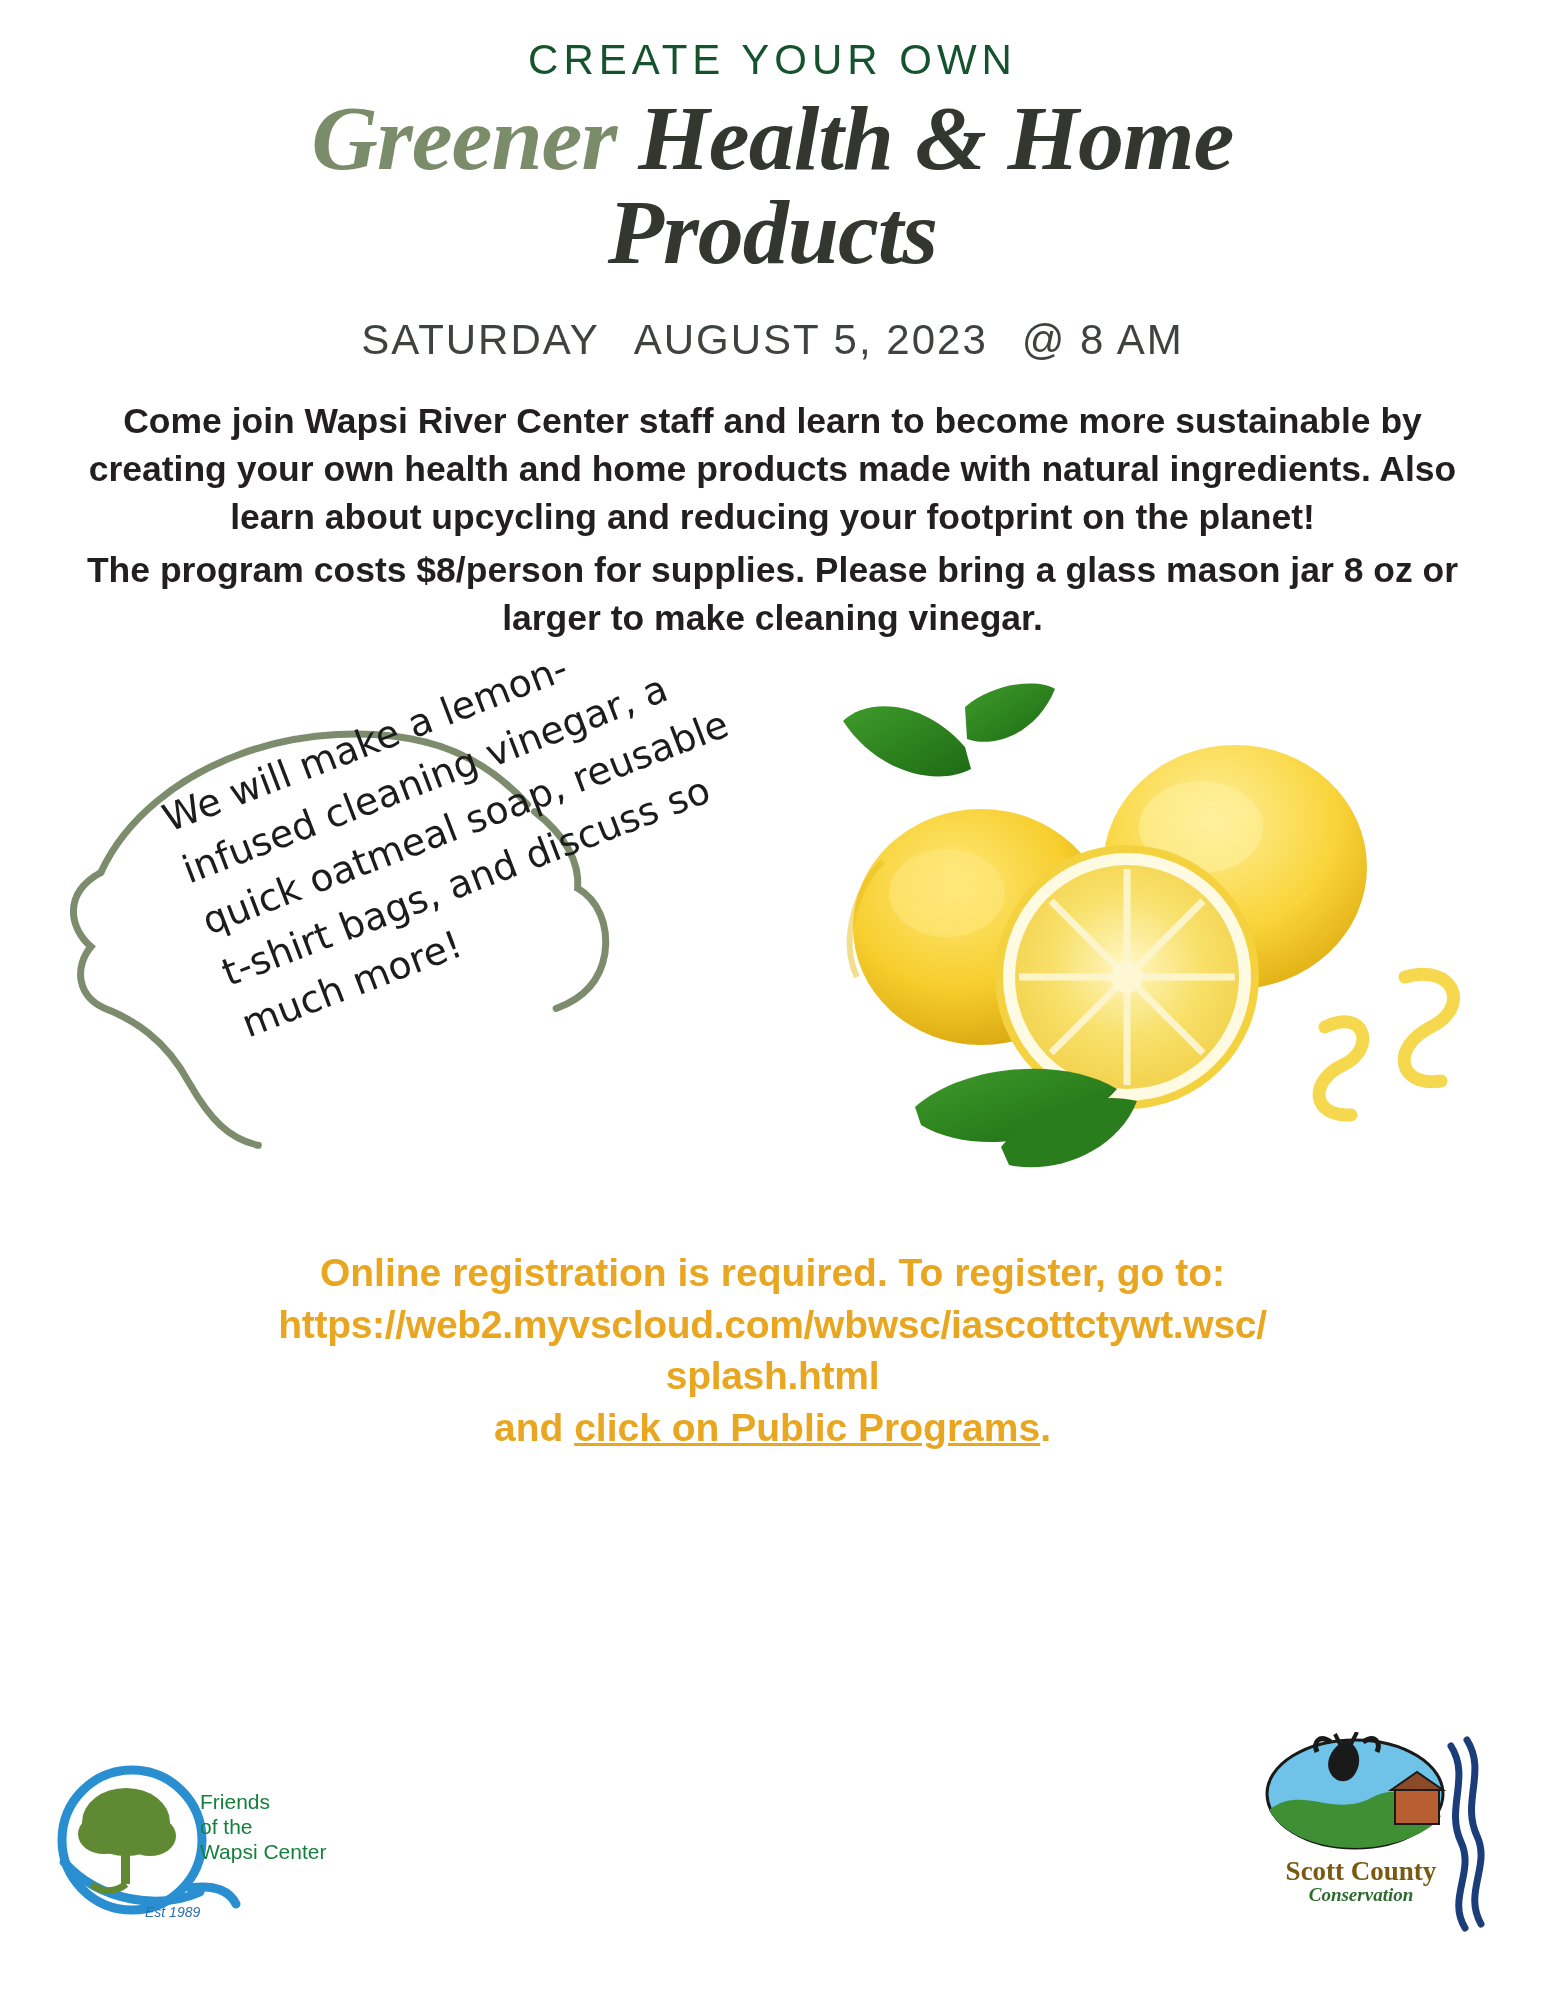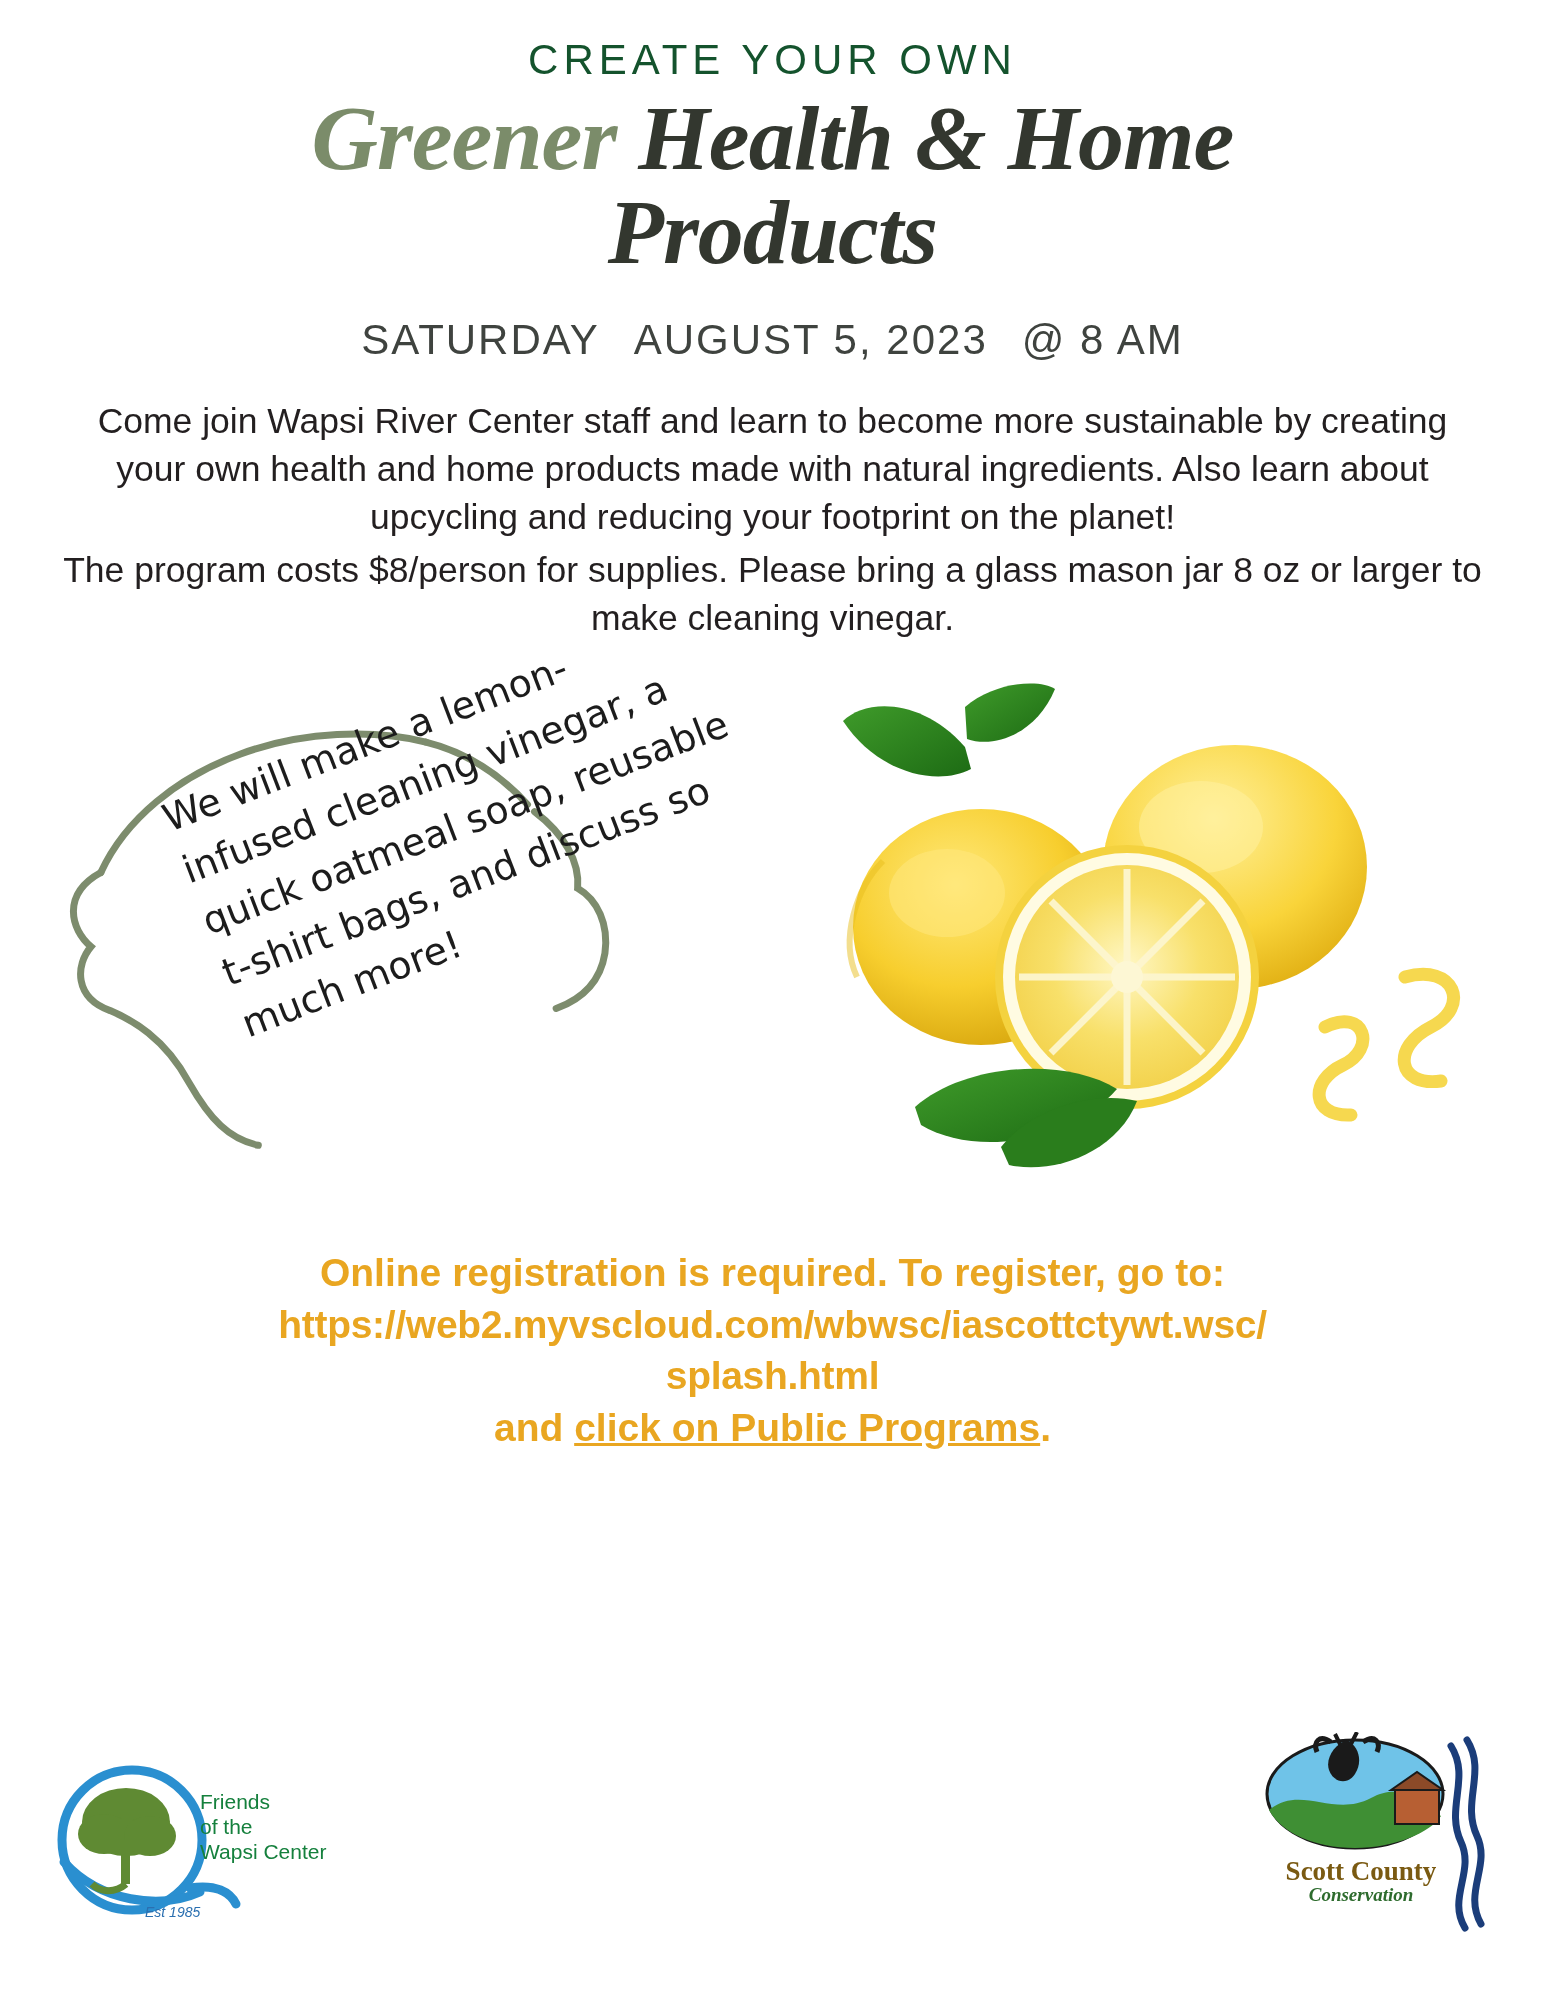--- a/index.html
+++ b/index.html
@@ -59,20 +59,21 @@
   .datebar .sp { display: inline-block; width: 34px; }
 
   
   .body-copy {
     margin: 34px auto 0 auto;
     width: 1420px;
     text-align: center;
     font-size: 35.5px;
     line-height: 1.35;
     color: #231f20;
+    font-weight: bold;
   }
   .body-copy p { margin: 0; }
   .body-copy p + p { margin-top: 6px; }
 
   
   .middle {
     position: relative;
     height: 560px;
     margin-top: 34px;
   }
@@ -313,21 +314,21 @@
         <ellipse cx="64" cy="92" rx="26" ry="20" fill="#5f8a33"></ellipse>
         <ellipse cx="110" cy="94" rx="26" ry="20" fill="#5f8a33"></ellipse>
         <rect x="81" y="98" width="9" height="44" fill="#5f8a33"></rect>
         <path d="M 86 142 C 74 152 60 150 52 142" fill="none" stroke="#5f8a33" stroke-width="7"></path>
       </svg>
       <div class="logo-left-text">
         <div>Friends</div>
         <div>of the</div>
         <div>Wapsi Center</div>
       </div>
-      <div class="est-text">Est 1985</div>
+      <div class="est-text">Est 1989</div>
     </div>
 
 
     <div class="logo-right">
       <svg width="250" height="200" viewBox="0 0 250 200">
         <ellipse cx="100" cy="62" rx="88" ry="54" fill="#6fc3e8" stroke="#1a1a1a" stroke-width="3"></ellipse>
         <path d="M 14 78 C 46 52 78 86 116 66 C 150 48 170 74 186 84 C 176 100 140 116 100 116 C 58 116 26 100 14 78 Z" fill="#3f8f34"></path>
         <g fill="#1a1a1a">
           <path d="M 86 14 L 80 2 M 96 12 L 102 0" stroke="#1a1a1a" stroke-width="4" fill="none"></path>
           <path d="M 92 8 C 104 14 108 30 100 42 C 92 54 78 50 74 38 C 70 26 80 12 92 8 Z"></path>

